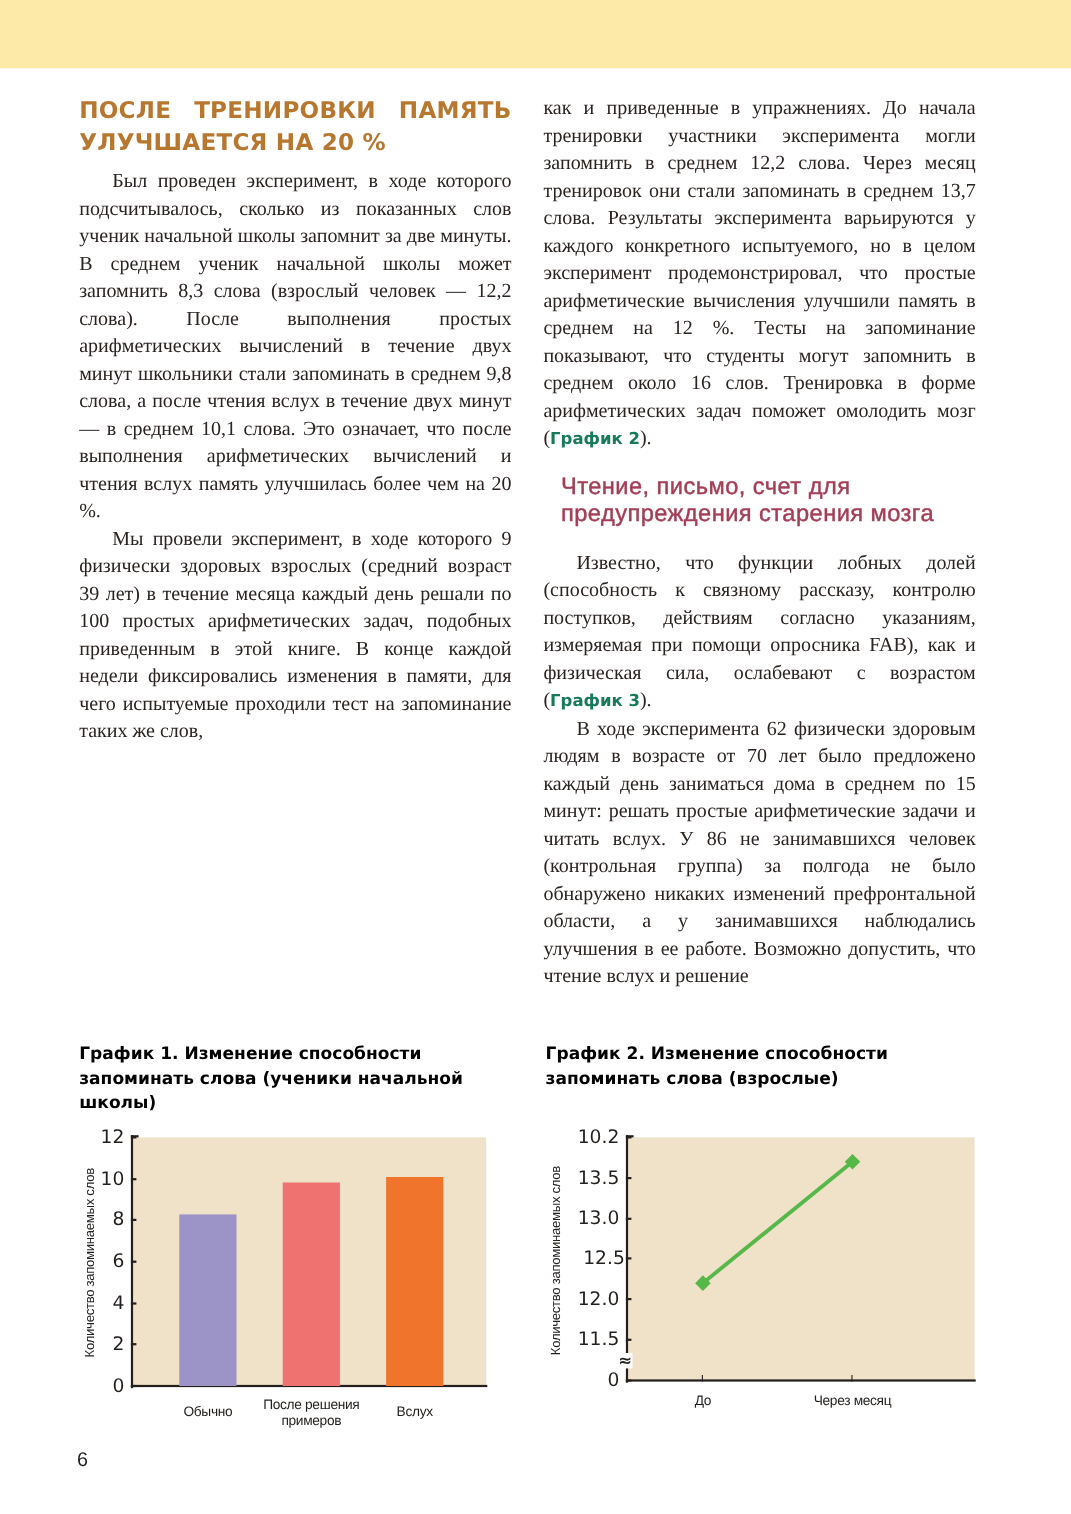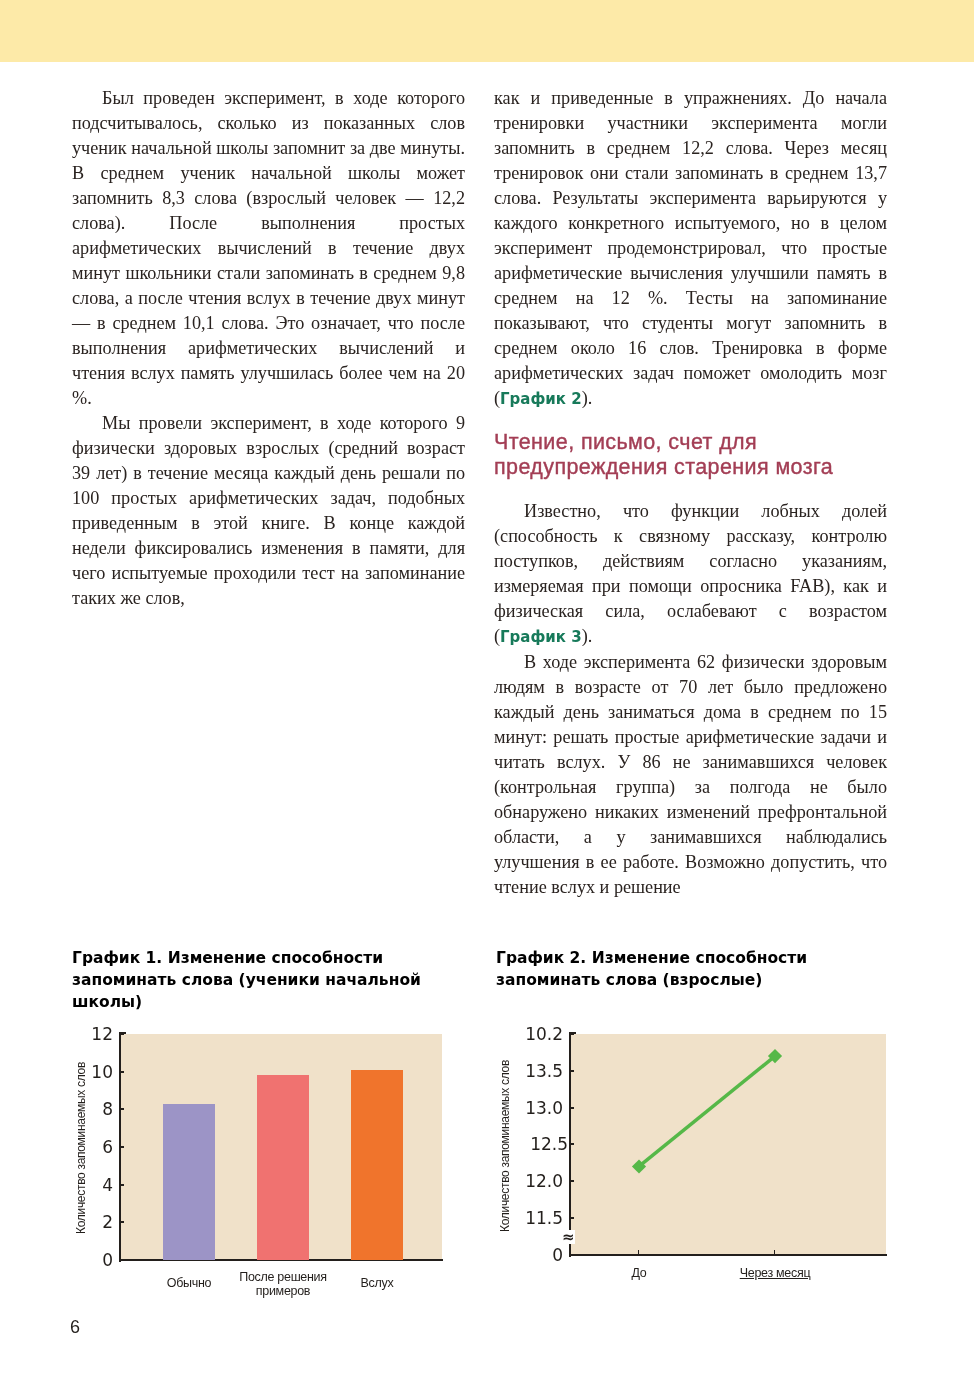--- a/index.html
+++ b/index.html
@@ -12,21 +12,21 @@
   .col-left { left: 72px; top: 86px; }
   .col-right { left: 494px; top: 86px; }
   .col p { margin: 0; }
   .indent { text-indent: 30px; }
   .h-main {
     font-family: "DejaVu Sans", sans-serif; font-weight: bold; color: #b8772e;
     font-size: 21px; line-height: 29px; margin: 0 0 8px 0; letter-spacing: 0.2px;
   }
   .h-sub {
     font-family: "Liberation Sans", sans-serif; color: #a33e55; font-weight: normal;
-    font-size: 21.5px; line-height: 25px; margin: 0; letter-spacing: 0.4px;
+    font-size: 21.5px; line-height: 25px; margin: 16px; letter-spacing: 0.4px;
     -webkit-text-stroke: 0.4px #a33e55;
   }
   .ref { font-family: "DejaVu Sans", sans-serif; font-weight: bold; color: #177a5a; font-size: 15px; }
   .chart-title {
     position: absolute; font-family: "DejaVu Sans", sans-serif; font-weight: bold; color: #000000;
     font-size: 15.5px; line-height: 22px; margin: 0;
   }
   .chart { position: absolute; }
   .plot-bg { position: absolute; background: #f0e1c9; }
   .axis-y { position: absolute; background: #231f1c; width: 2px; }
@@ -45,20 +45,21 @@
   }
   .bar { position: absolute; }
   .page-num { position: absolute; left: 70px; top: 1317px; font-family: "Liberation Sans", sans-serif; font-size: 18px; color: #231f1c; }
 </style>
 </head>
 <body>
 
 <div class="banner"></div>
 
 <div class="col col-left">
+  <h1 class="h-main">ПОСЛЕ ТРЕНИРОВКИ ПАМЯТЬ УЛУЧШАЕТСЯ НА 20 %</h1>
   <p class="indent">Был проведен эксперимент, в ходе которого подсчитывалось, сколько из показанных слов ученик начальной школы запомнит за две минуты. В среднем ученик начальной школы может запомнить 8,3 слова (взрослый человек — 12,2 слова). После выполнения простых арифметических вычислений в течение двух минут школьники стали запоминать в среднем 9,8 слова, а после чтения вслух в течение двух минут — в среднем 10,1 слова. Это означает, что после выполнения арифметических вычислений и чтения вслух память улучшилась более чем на 20 %.</p>
   <p class="indent">Мы провели эксперимент, в ходе которого 9 физически здоровых взрослых (средний возраст 39 лет) в течение месяца каждый день решали по 100 простых арифметических задач, подобных приведенным в этой книге. В конце каждой недели фиксировались изменения в памяти, для чего испытуемые проходили тест на запоминание таких же слов,</p>
 </div>
 
 <div class="col col-right">
   <p><span>как и приведенные в упражнениях. До начала тренировки участники эксперимента могли запомнить в среднем 12,2 слова. Через месяц тренировок они стали запоминать в среднем 13,7 слова. Результаты эксперимента варьируются у каждого конкретного испытуемого, но в целом эксперимент продемонстрировал, что простые арифметические вычисления улучшили память в среднем на 12 %. Тесты на запоминание показывают, что студенты могут запомнить в среднем около 16 слов. Тренировка в форме арифметических задач поможет омолодить мозг (</span><span class="ref">График 2</span><span>).</span></p>
   <h2 class="h-sub" style="margin-top:18px; margin-bottom:19px; text-align:left;">Чтение, письмо, счет для предупреждения старения мозга</h2>
   <p class="indent"><span>Известно, что функции лобных долей (способность к связному рассказу, контролю поступков, действиям согласно указаниям, измеряемая при помощи опросника FAB), как и физическая сила, ослабевают с возрастом (</span><span class="ref">График 3</span><span>).</span></p>
   <p class="indent">В ходе эксперимента 62 физически здоровым людям в возрасте от 70 лет было предложено каждый день заниматься дома в среднем по 15 минут: решать простые арифметические задачи и читать вслух. У 86 не занимавшихся человек (контрольная группа) за полгода не было обнаружено никаких изменений префронтальной области, а у занимавшихся наблюдались улучшения в ее работе. Возможно допустить, что чтение вслух и решение</p>
 </div>
@@ -124,17 +125,17 @@
       <div class="axis-y" style="left: 638px; top: 1250px; height: 6px; width: 1px;"></div>
       <div class="axis-y" style="left: 774px; top: 1250px; height: 6px; width: 1px;"></div>
     </div>
   <svg id="c2-svg" style="position:absolute; left:0; top:0;" width="974" height="1376">
       <polyline points="639,1166.48 775,1056.0800000000002" fill="none" stroke="#56b848" stroke-width="3.5"></polyline>
       <rect x="634" y="1161.48" width="10" height="10" fill="#56b848" transform="rotate(45 639 1166.48)"></rect>
       <rect x="770" y="1051.0800000000002" width="10" height="10" fill="#56b848" transform="rotate(45 775 1056.0800000000002)"></rect>
     </svg>
   <div id="c2-cats">
       <div class="xcat" style="left: 589px; top: 1266px;">До</div>
-      <div class="xcat" style="left: 725px; top: 1266px; text-decoration: underline;">Через месяц</div>
+      <div class="xcat" style="left: 725px; top: 1266px;">Через месяц</div>
     </div>
 </div>
 
 <div class="page-num">6</div>
 
 </body></html>

